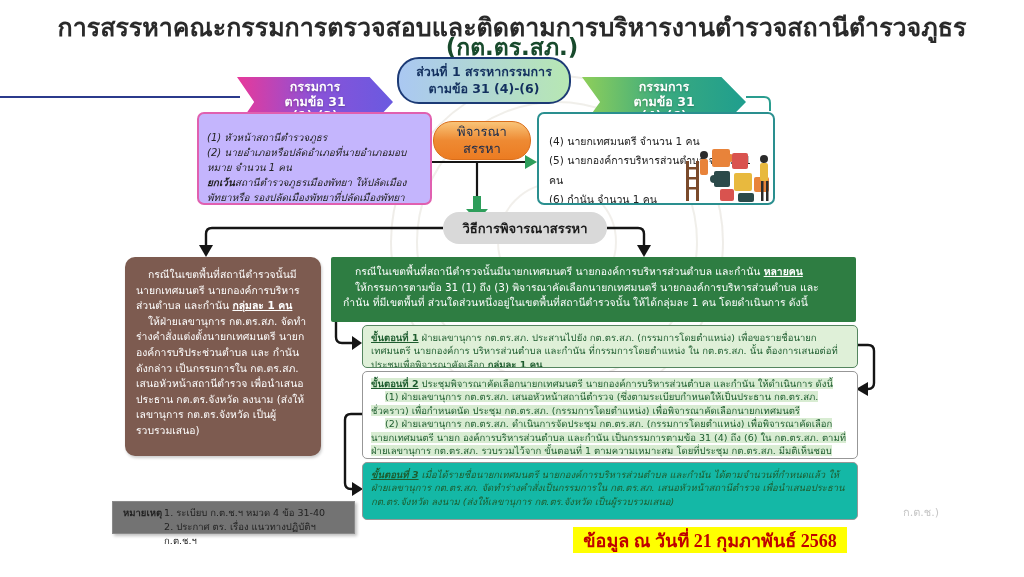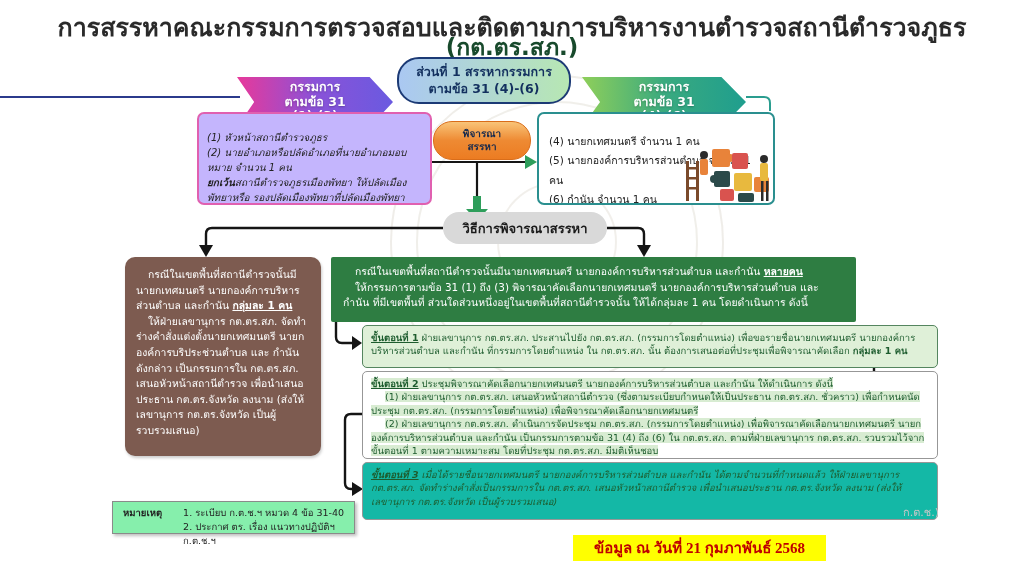--- a/index.html
+++ b/index.html
@@ -32,54 +32,54 @@
          background:#c4b5fd;padding:16px 7px 4px 8px;box-sizing:border-box;font-size:10px;line-height:1.5;
          color:#222;overflow:hidden;overflow-wrap:anywhere;font-style:italic;}
   .box46{left:537px;top:112px;width:238px;height:93px;border:2px solid #2a8f8f;border-radius:7px;
          background:#fff;padding:18px 6px 1px 10px;box-sizing:border-box;font-size:10.5px;line-height:1.85;
          color:#222;overflow:hidden;}
   .puzzle{left:684px;top:147px;width:89px;height:56px;}
   
   .orange{left:433px;top:121px;width:96px;height:37px;border-radius:19px;
           background:linear-gradient(180deg,#f9c478,#ee8a33,#ec7c22);border:1px solid #d96d1a;
           display:flex;flex-direction:column;justify-content:center;text-align:center;
-          font-size:10px;font-weight:bold;color:#16294d;line-height:1.25;}
+          font-size:13px;font-weight:normal;color:#16294d;line-height:1.25;}
   
   .pill{left:443px;top:212px;width:164px;height:32px;border-radius:16px;background:#d9d9d9;
         display:flex;align-items:center;justify-content:center;font-size:13px;font-weight:bold;color:#1a1a1a;}
   
   .brown{left:125px;top:257px;width:196px;height:199px;border-radius:10px;background:#7d5b50;
          color:#fff;padding:10px 11px;box-sizing:border-box;font-size:10.4px;line-height:1.5;
          overflow:hidden;overflow-wrap:anywhere;box-shadow:1px 2px 3px rgba(0,0,0,.2);}
   .brown p,.greenbox p{margin:0;text-indent:12px;}
   
   .greenbox{left:331px;top:257px;width:525px;height:65px;border-radius:2px;background:#2e7d42;
             color:#fff;padding:7px 12px;box-sizing:border-box;font-size:10.4px;line-height:1.5;
             overflow:hidden;overflow-wrap:anywhere;}
   .boldu{font-weight:bold;text-decoration:underline;}
   .boldo{font-weight:bold;}
   
-  .step{left:362px;width:576px;border-radius:5px;box-sizing:border-box;color:#1d5c2e;
+  .step{left:362px;width:496px;border-radius:5px;box-sizing:border-box;color:#1d5c2e;
         font-size:9.5px;line-height:1.42;padding:5px 8px;overflow:hidden;overflow-wrap:anywhere;}
   .step1{top:325px;height:43px;background:#dff0d8;border:1.5px solid #55855f;}
   .step2{top:371px;height:88px;background:#ffffff;border:1.5px solid #979797;}
   .step3{top:462px;height:58px;background:#14b8a6;border:1.5px solid #979797;font-style:italic;}
   .step p{margin:0;}
   .step .ind{text-indent:14px;}
   .hl{background:#d8ecd2;}
   .steplabel{font-weight:bold;text-decoration:underline;}
   
-  .note{left:112px;top:501px;width:243px;height:33px;background:#86efac;border:1px solid #8a8a8a;
-        box-shadow:2px 2px 3px rgba(0,0,0,.25);display:flex;gap:21px;padding:4px 6px 2px 10px;
+  .note{left:112px;top:501px;width:243px;height:33px;background:#737373;border:1px solid #8a8a8a;
+        box-shadow:2px 2px 3px rgba(0,0,0,.25);display:flex;gap:2px;padding:4px 6px 2px 10px;
         box-sizing:border-box;font-size:9.5px;line-height:1.45;color:#222;}
   .note .lbl{font-weight:bold;white-space:nowrap;}
   
-  .datebadge{left:573px;top:527px;width:253px;height:26px;background:#ffff00;display:flex;
+  .datebadge{left:573px;top:527px;width:274px;height:26px;background:#ffff00;display:flex;
              align-items:center;justify-content:center;font-family:"Liberation Serif",serif;
-             font-size:15px;font-weight:bold;color:#bf0000;margin-top:8px;}
+             font-size:18px;font-weight:bold;color:#bf0000;}
   .fragment{left:903px;top:503px;width:110px;color:#c6c6c6;font-size:11px;}
 </style>
 </head>
 <body>
 
 <div class="stage">
 
   <div class="abs watermark"></div>
 
   <svg class="abs connectors" viewBox="0 0 1024 577">

